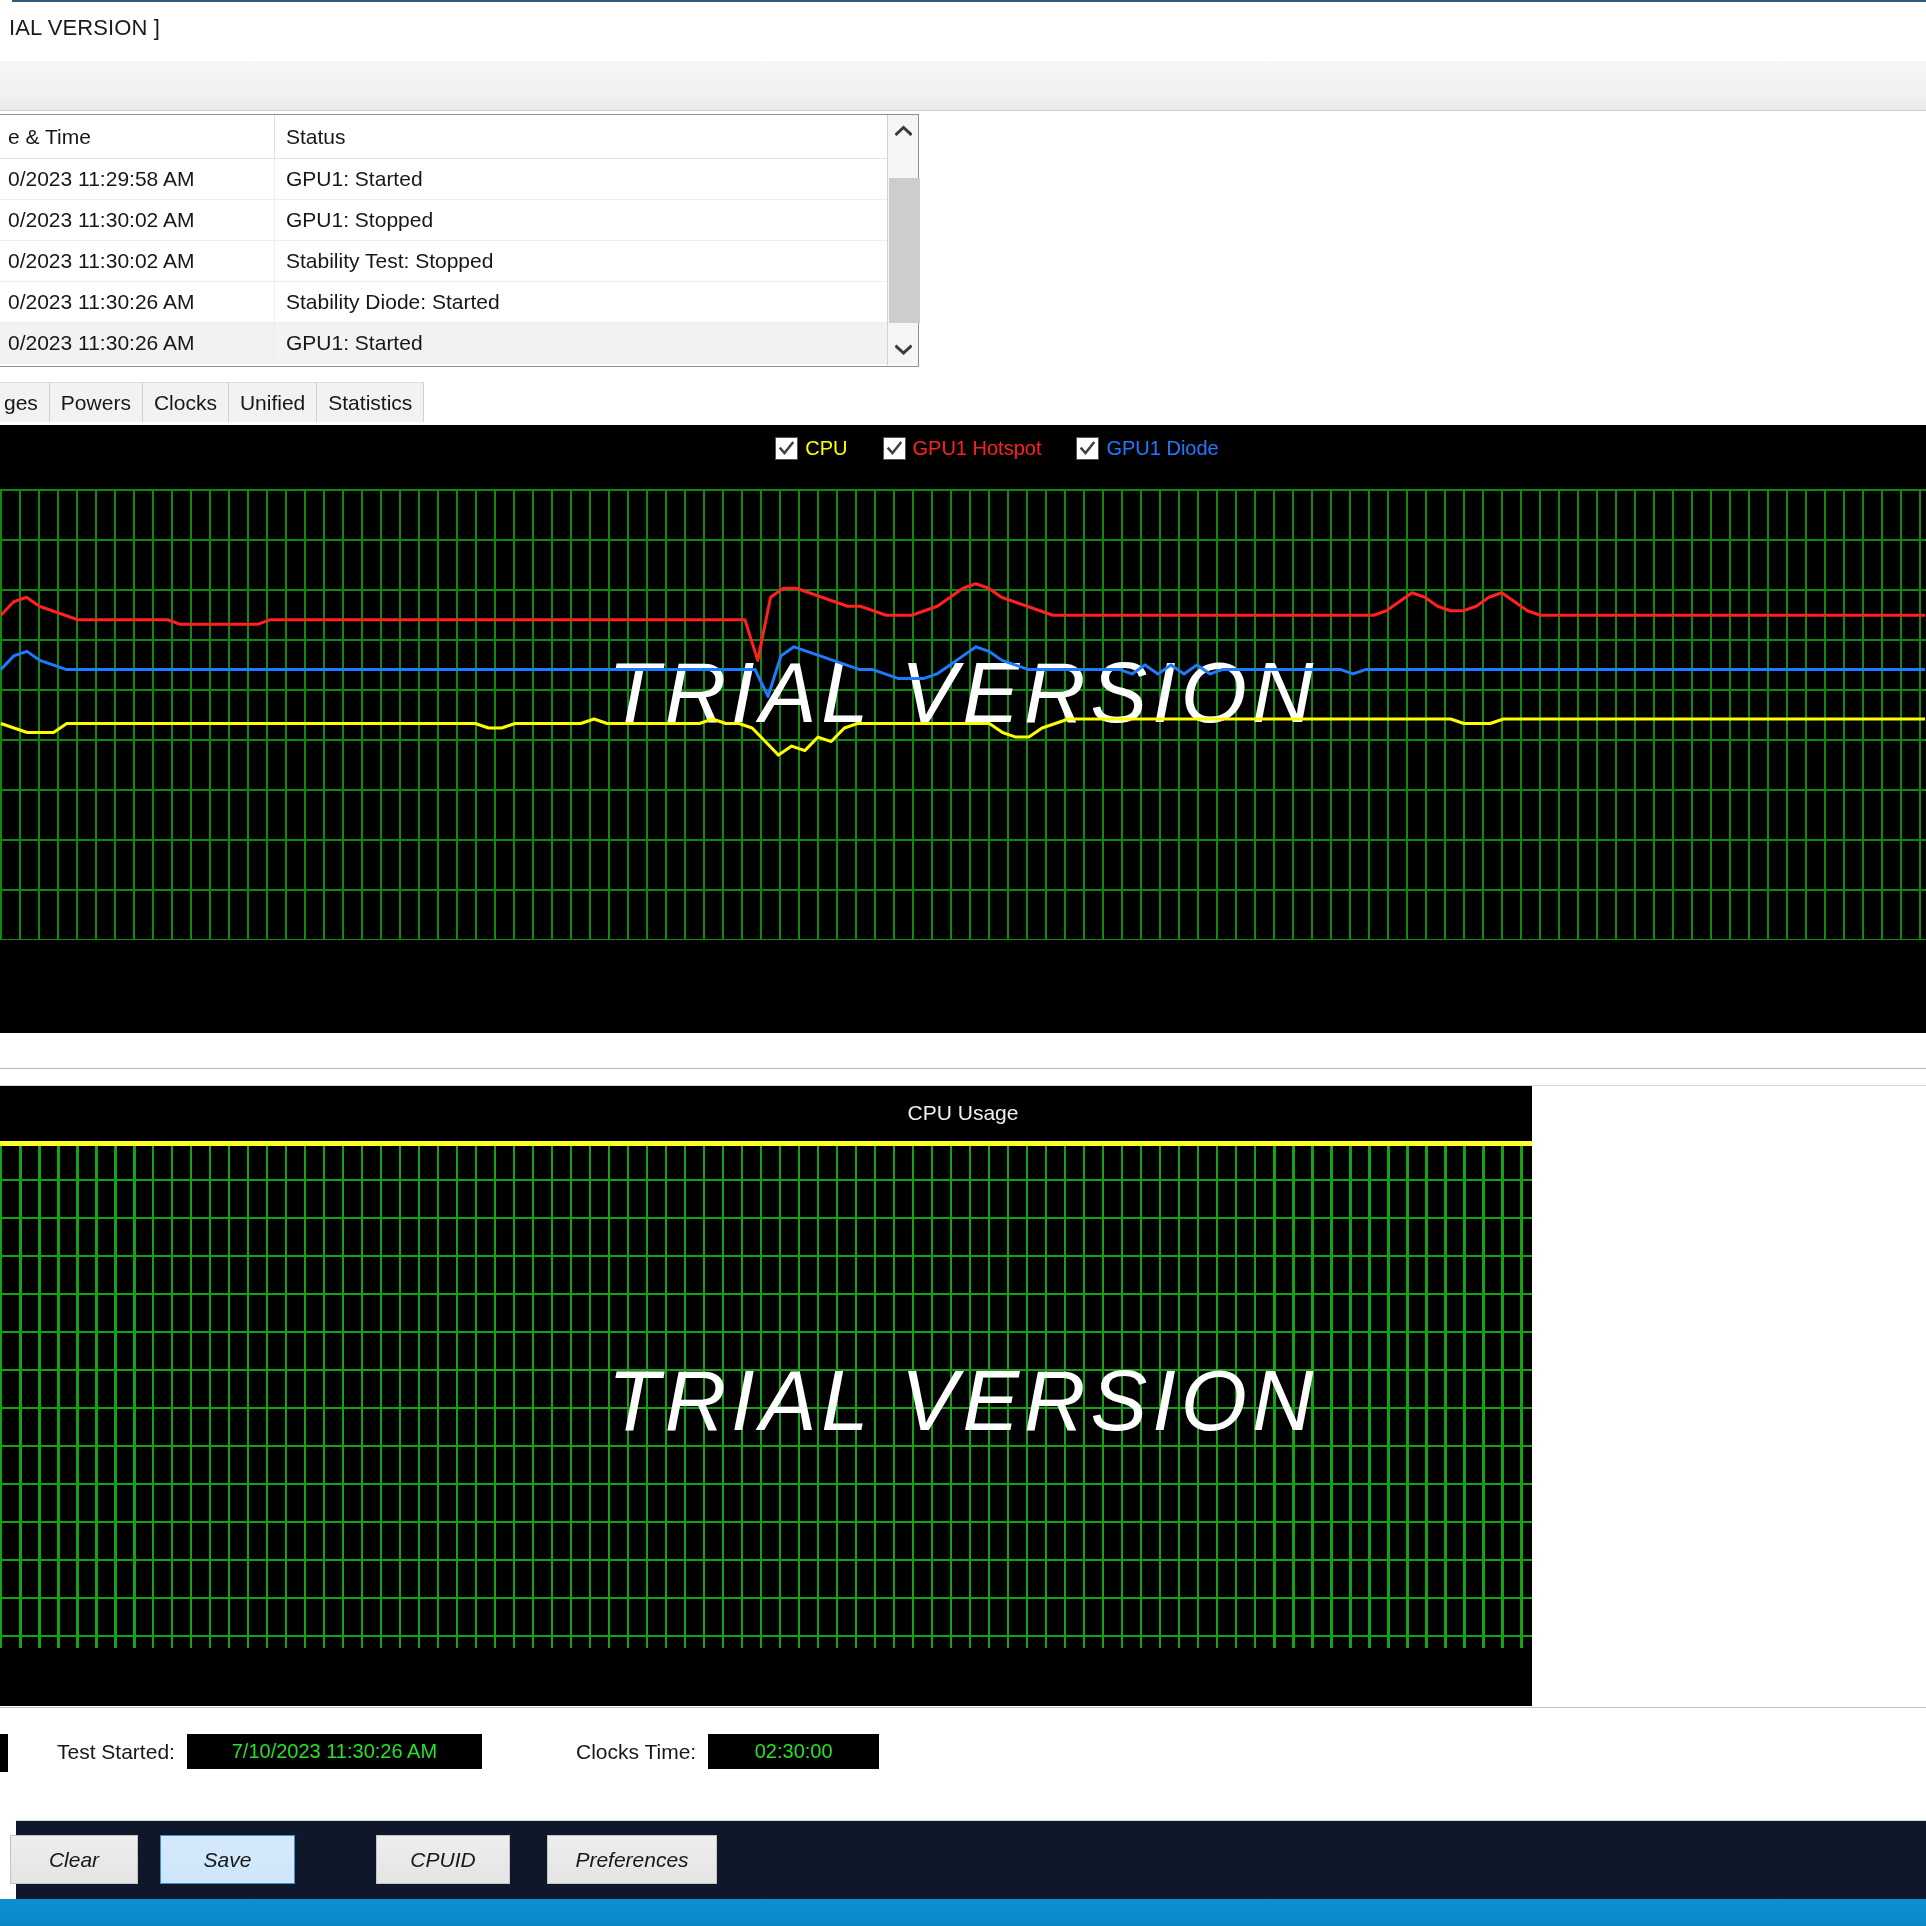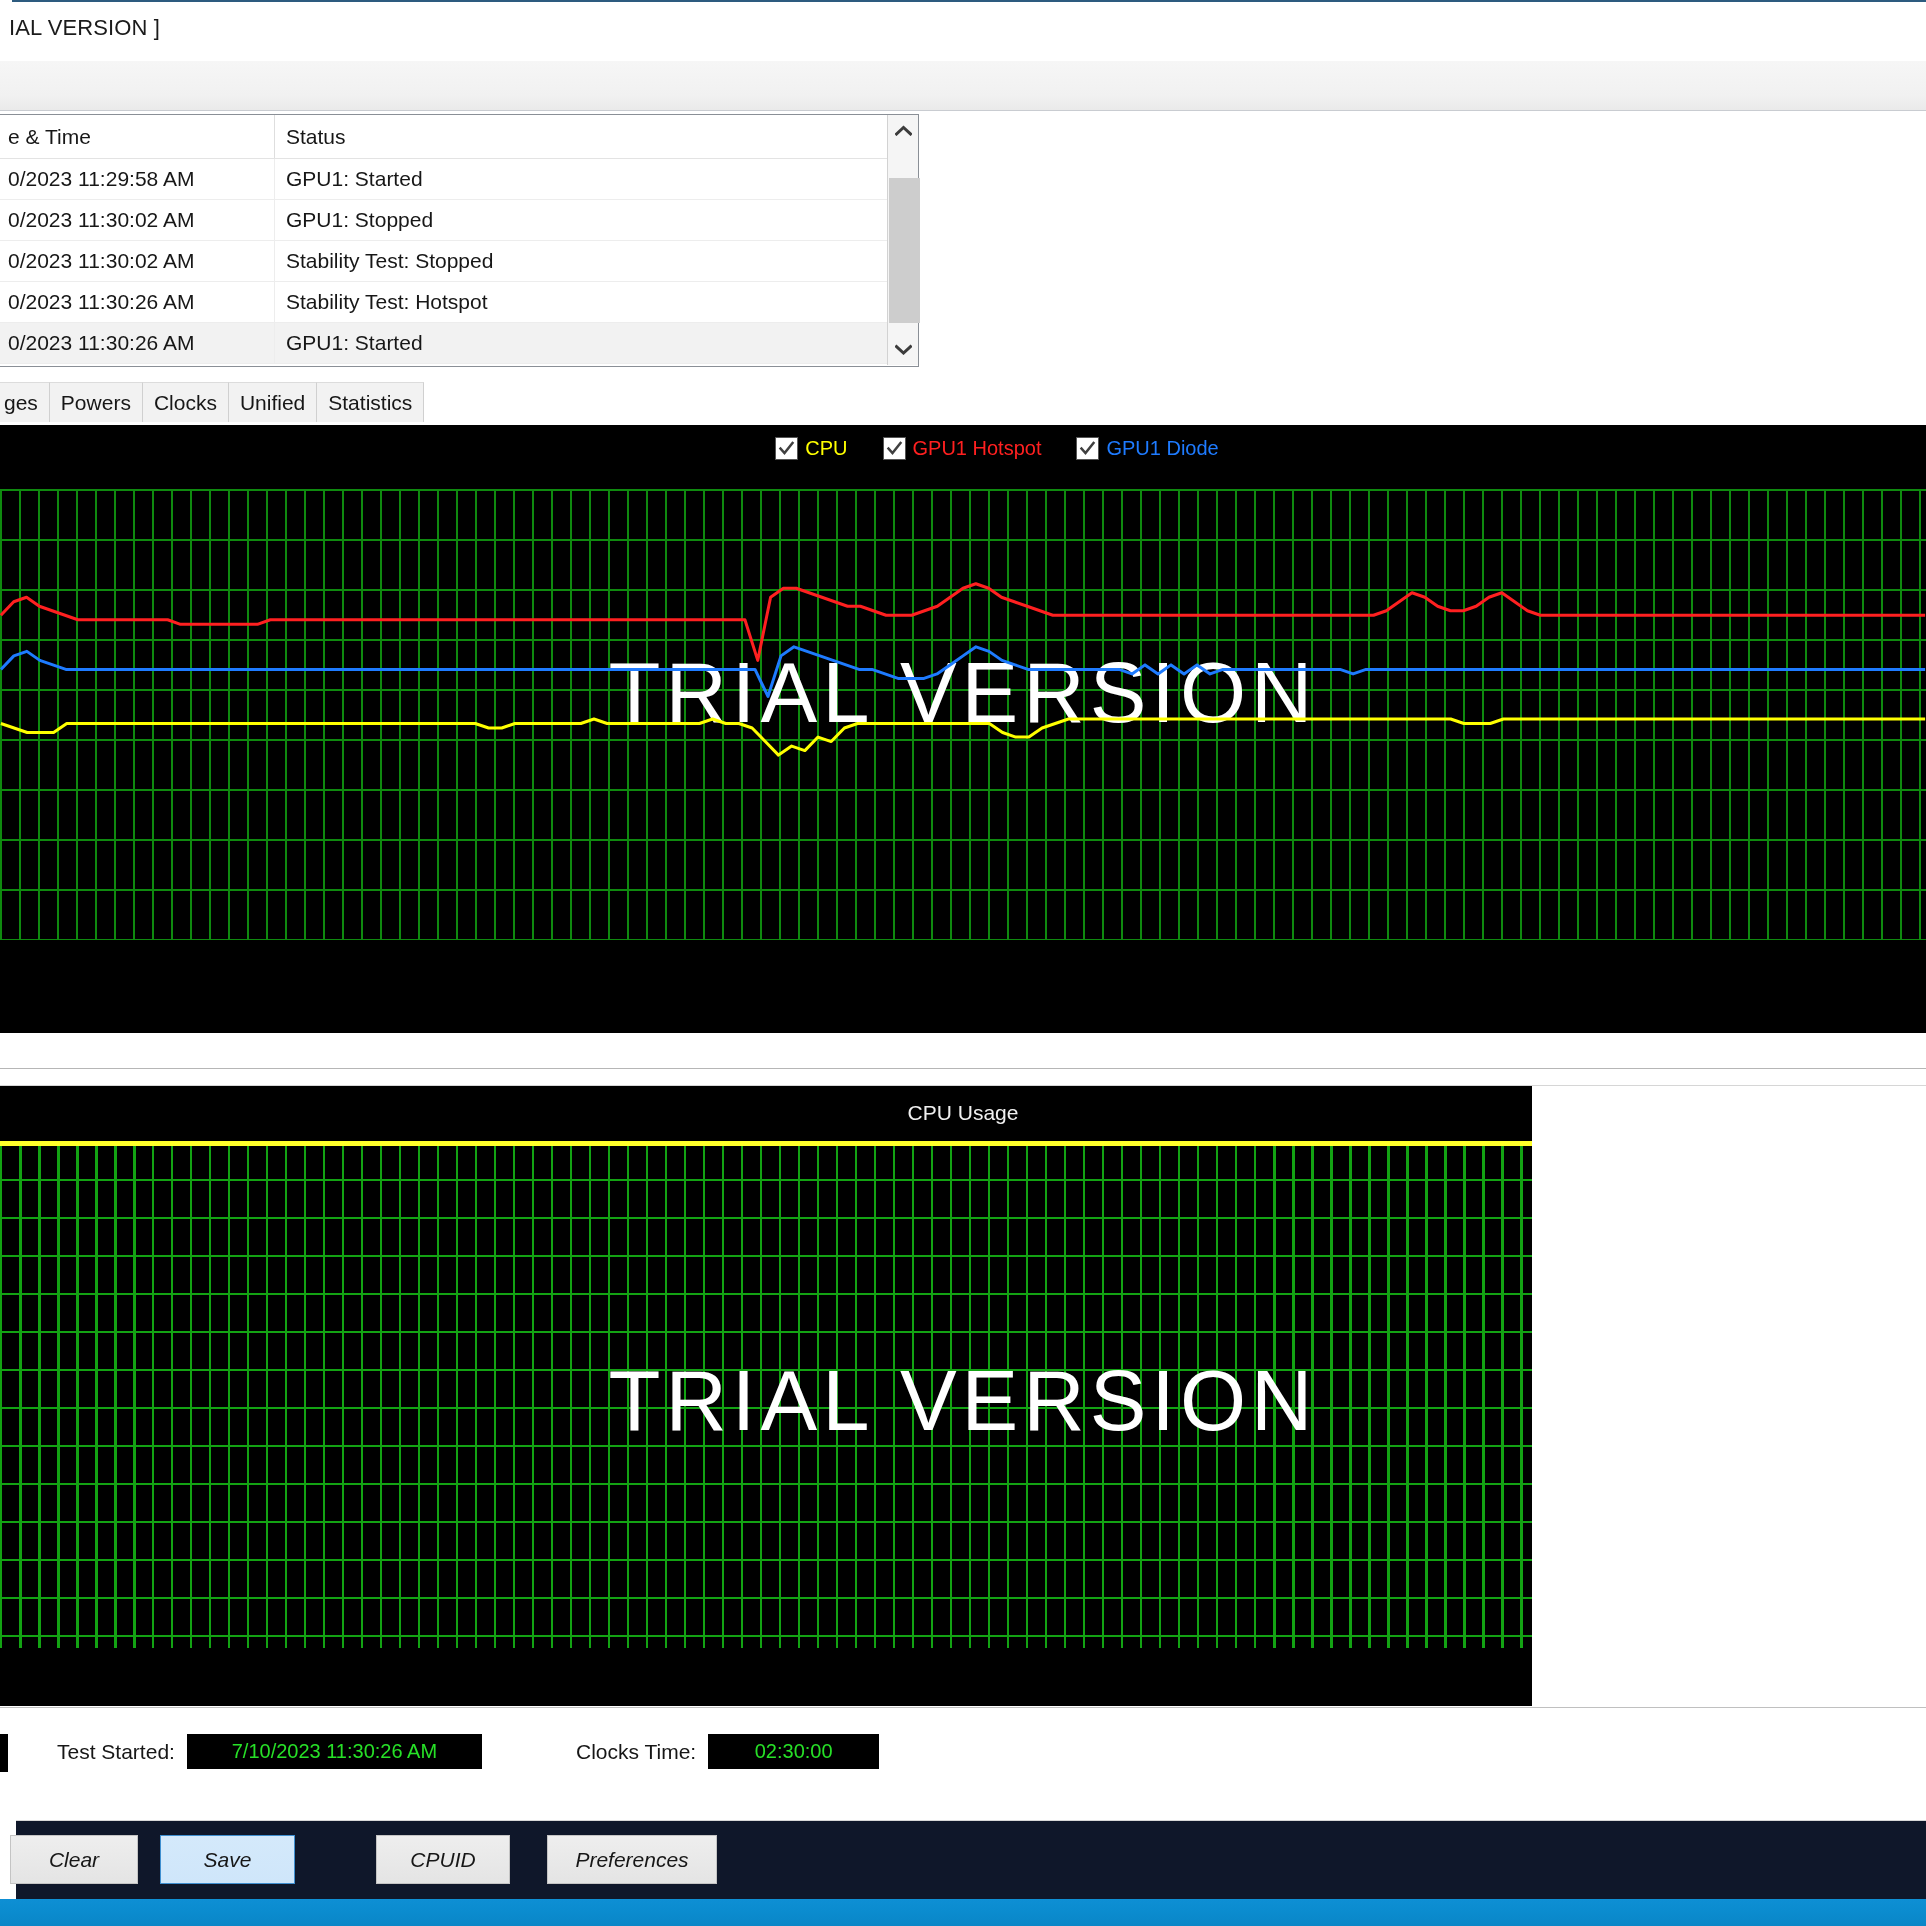--- a/index.html
+++ b/index.html
@@ -189,20 +189,21 @@
   .lgd-check svg { width: 17px; height: 17px; }
   .lgd-label {
     font-size: 20px;
     white-space: nowrap;
   }
 
   .plot {
     position: absolute;
     background: #000000;
     overflow: hidden;
+    font-style: italic;
   }
   #plot1 { left: 0; top: 64px; width: 1926px; height: 451px; }
 
   
   .grid-v {
     position: absolute; left: 0; top: 0; right: 0; bottom: 0;
     background-image: repeating-linear-gradient(
       to right,
       #0f8a0f 0px, #0f8a0f 2px, transparent 2px, transparent 19px);
   }
@@ -383,21 +384,21 @@
     <div class="log-row">
       <div class="cell c0">0/2023 11:30:02 AM</div>
       <div class="cell c1">GPU1: Stopped</div>
     </div>
     <div class="log-row">
       <div class="cell c0">0/2023 11:30:02 AM</div>
       <div class="cell c1">Stability Test: Stopped</div>
     </div>
     <div class="log-row">
       <div class="cell c0">0/2023 11:30:26 AM</div>
-      <div class="cell c1">Stability Test: Hotspot</div>
+      <div class="cell c1">Stability Diode: Started</div>
     </div>
     <div class="log-row selected">
       <div class="cell c0">0/2023 11:30:26 AM</div>
       <div class="cell c1">GPU1: Started</div>
     </div>
   </div>
 
   <div id="logscroll">
     <div class="sb-arrow up">
       <svg viewBox="0 0 34 22">

